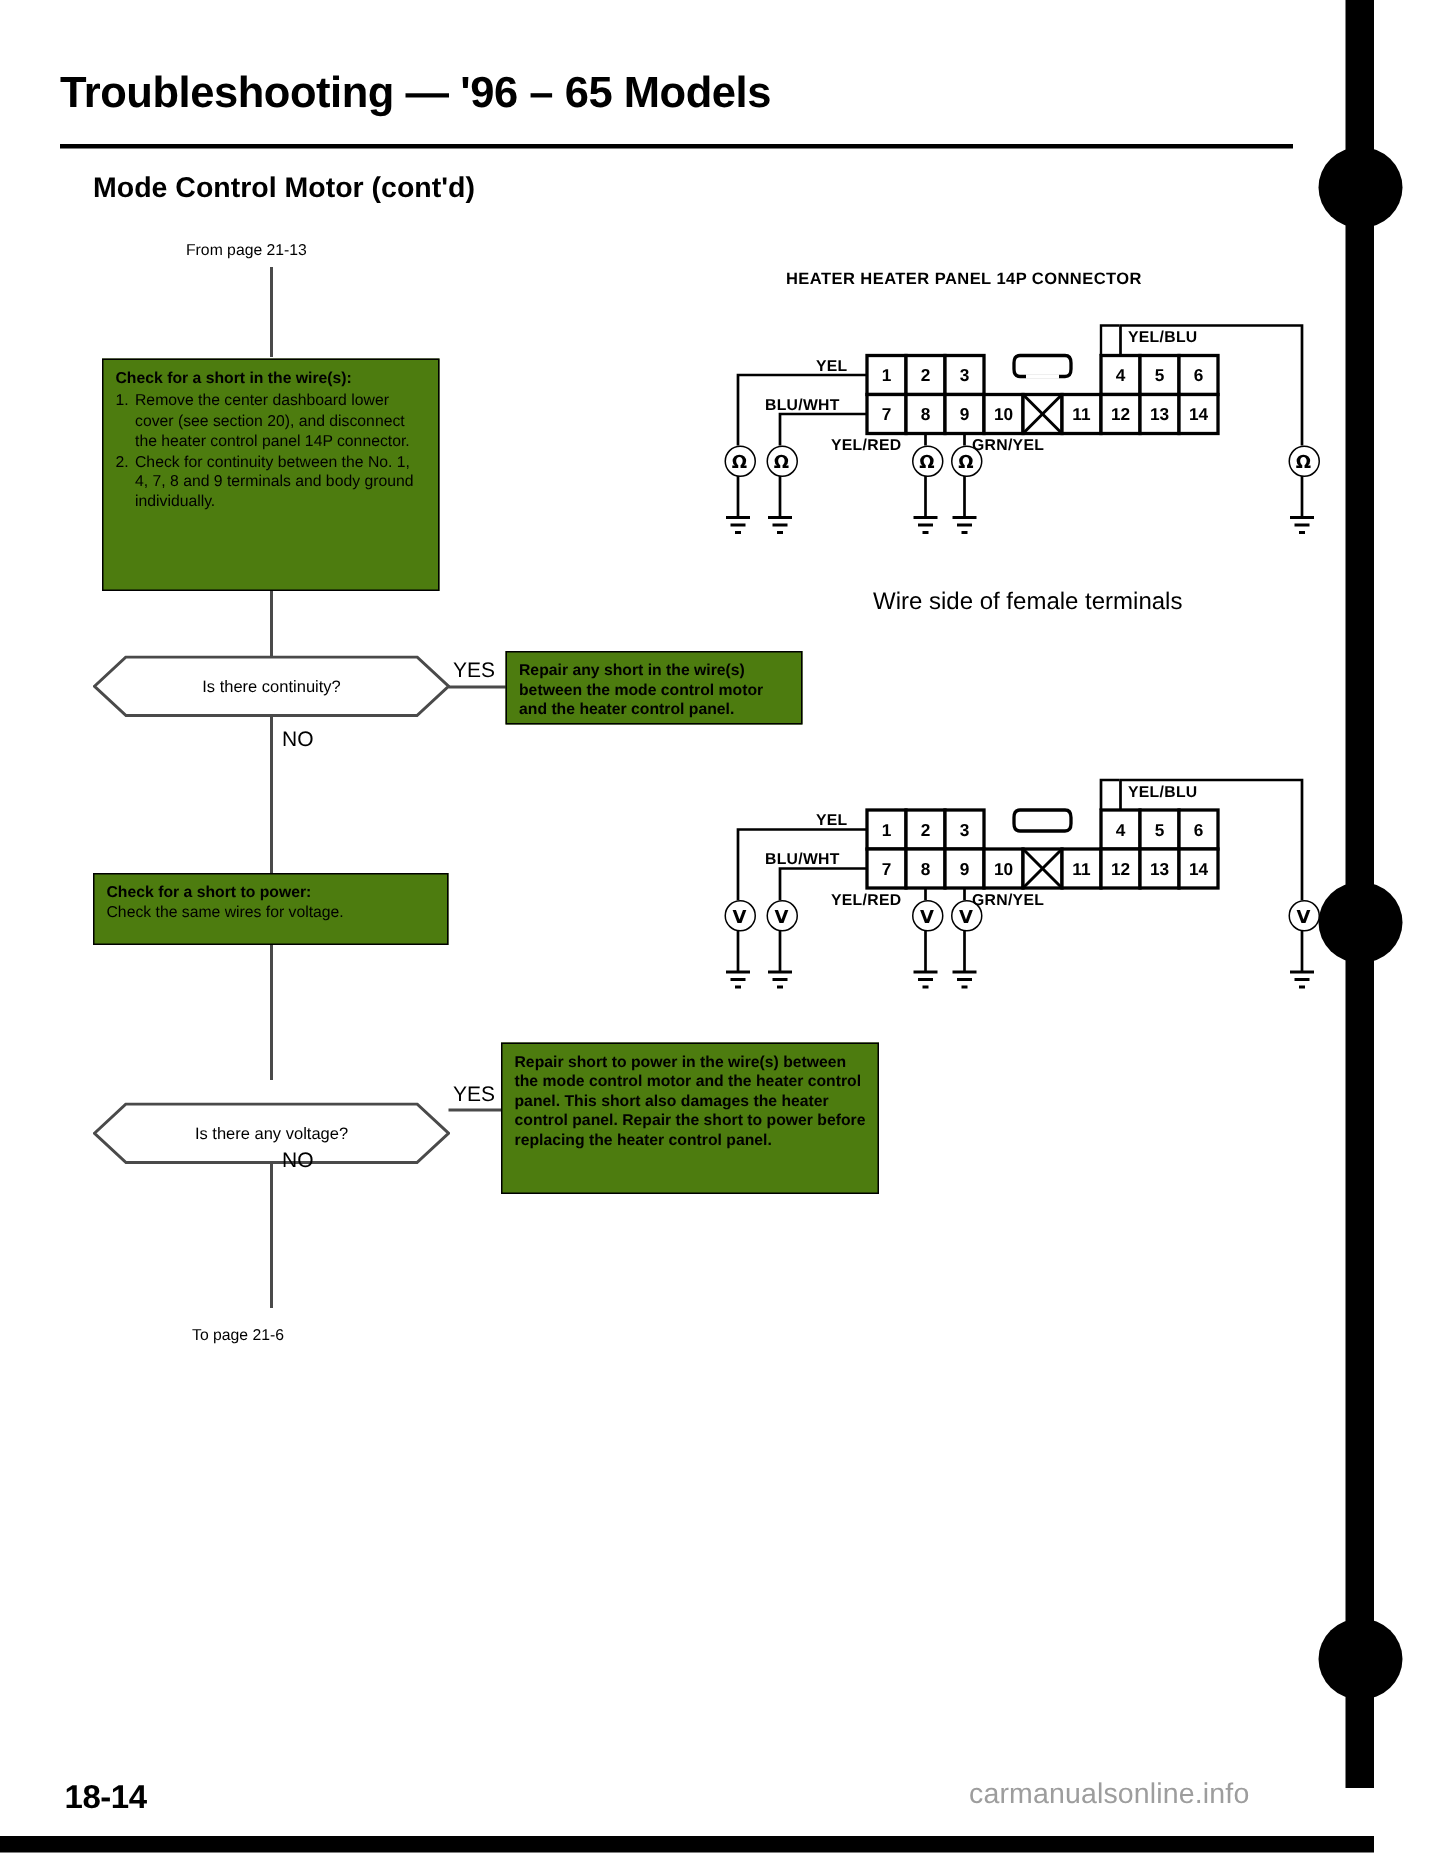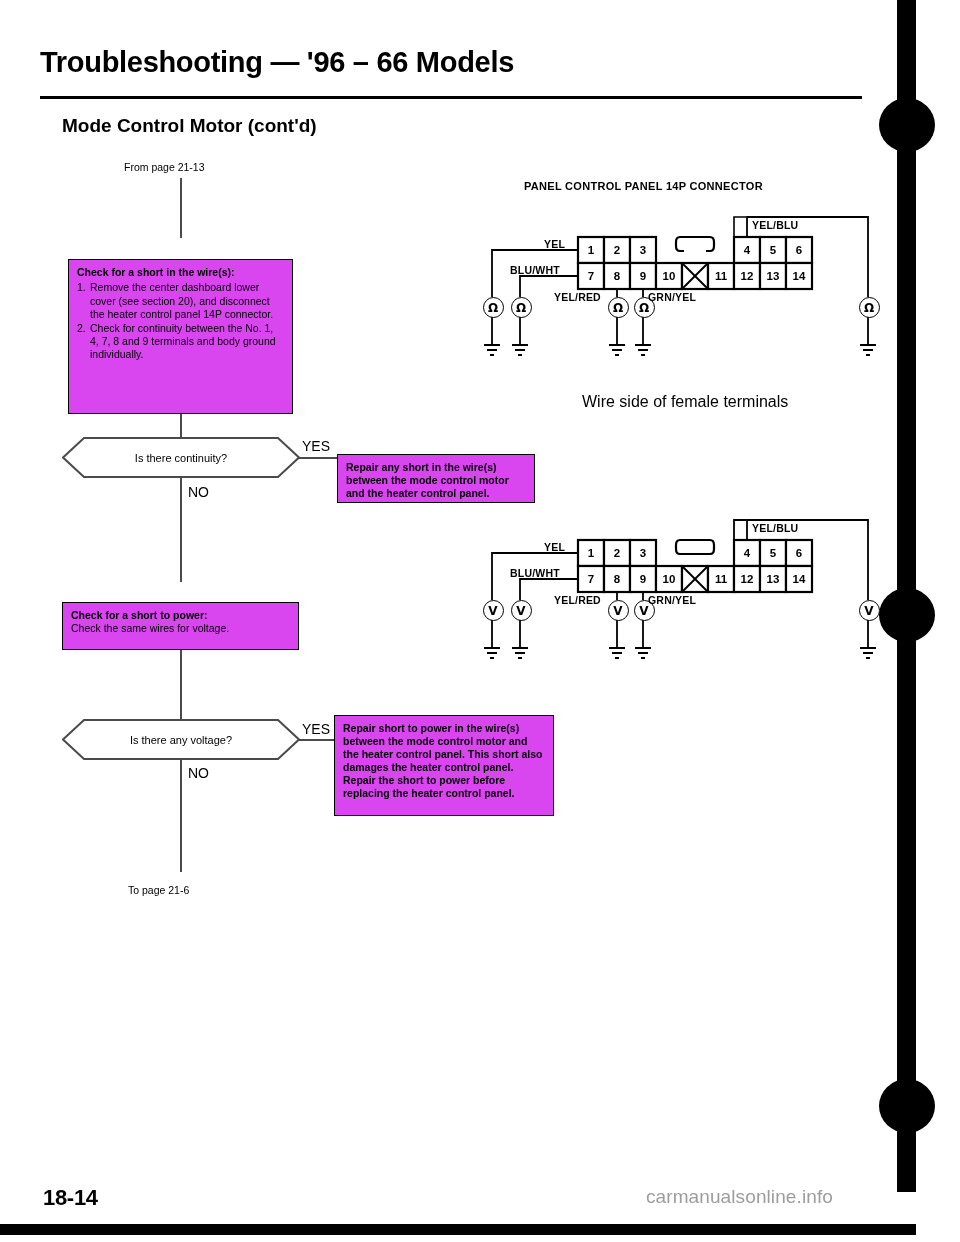--- a/index.html
+++ b/index.html
@@ -20,21 +20,21 @@
   #section-title{left:62px;top:115px;font-size:19px;font-weight:bold;white-space:nowrap;}
   #page-number{left:43px;top:1185px;font-size:22px;font-weight:bold;letter-spacing:-.3px;}
 
   
   .flowline{background:#4a4a4a;}
   .vline{width:2px;}
   .hline{height:2px;}
 
   .note{font-size:10.5px;line-height:13.4px;}
 
-  .box{border:1.6px solid #000;background:#d946ef;box-sizing:border-box;padding:6px 8px;margin-top:20px;}
+  .box{border:1.6px solid #000;background:#4d7c0f;box-sizing:border-box;padding:6px 8px;}
   .box .num{display:inline-block;width:13px;vertical-align:top;}
   .box .li{display:flex;}
   .box .li .txt{flex:1;}
 
   .boldbox{font-weight:bold;font-size:10.5px;line-height:13px;}
 
   .diamond{position:absolute;}
   .diamond svg{display:block;}
   .diamond .dlabel{position:absolute;left:0;top:0;width:100%;height:100%;
       display:flex;align-items:center;justify-content:center;font-size:11px;}
@@ -54,21 +54,21 @@
 </head>
 <body>
 
 <div class="abs" id="binder-strip"></div>
 <div class="abs binder-ring" style="top:98px;"></div>
 <div class="abs binder-ring" style="top:588px;"></div>
 <div class="abs binder-ring" style="top:1079px;"></div>
 <div class="abs" id="bottom-bar"></div>
 <div class="abs" id="watermark">carmanualsonline.info</div>
 
-<div class="abs" id="page-title">Troubleshooting — '96 – 66 Models</div>
+<div class="abs" id="page-title">Troubleshooting — '96 – 65 Models</div>
 <div class="abs" id="title-rule"></div>
 <div class="abs" id="section-title">Mode Control Motor (cont'd)</div>
 <div class="abs" id="page-number">18-14</div>
 
 <div class="abs note" style="left:124px;top:161px;">From page 21-13</div>
 
 <div class="abs flowline vline" style="left:180px;top:178px;height:60px;"></div>
 <div class="abs flowline vline" style="left:180px;top:394px;height:44px;"></div>
 <div class="abs flowline vline" style="left:180px;top:478px;height:104px;"></div>
 <div class="abs flowline vline" style="left:180px;top:630px;height:90px;"></div>
@@ -100,39 +100,39 @@
 
 <div class="abs box boldbox" style="left:337px;top:434px;width:198px;height:49px;">
   <div>Repair any short in the wire(s) between the mode control motor and the heater control panel.</div>
 </div>
 
 <div class="abs box note" style="left:62px;top:582px;width:237px;height:48px;">
   <div style="font-weight:bold;">Check for a short to power:</div>
   <div>Check the same wires for voltage.</div>
 </div>
 
-<div class="diamond" style="left:62px;top:719px;width:238px;height:41px;">
+<div class="diamond" style="left:62px;top:735px;width:238px;height:41px;">
   <svg width="238" height="41" viewBox="0 0 238 41">
     <polygon points="1,20.5 22,1 216,1 237,20.5 216,40 22,40" fill="#fff" stroke="#4a4a4a" stroke-width="2"></polygon>
   </svg>
   <div class="dlabel">
       <span>Is there any voltage?</span>
     </div>
 </div>
 <div class="abs flowline hline" style="left:299px;top:739px;width:36px;"></div>
 <div class="abs yn" style="left:302px;top:721px;">YES</div>
 <div class="abs yn" style="left:188px;top:765px;">NO</div>
 
-<div class="abs box boldbox" style="left:334px;top:695px;width:220px;height:101px;">
+<div class="abs box boldbox" style="left:334px;top:695px;width:252px;height:101px;">
   <div>Repair short to power in the wire(s) between the mode control motor and the heater control panel. This short also damages the heater control panel. Repair the short to power before replacing the heater control panel.</div>
 </div>
 
 <div class="abs note" style="left:128px;top:884px;">To page 21-6</div>
 
-<div class="abs conn-title" style="left:524px;top:180px;">PANEL CONTROL PANEL 14P CONNECTOR</div>
+<div class="abs conn-title" style="left:524px;top:180px;">HEATER HEATER PANEL 14P CONNECTOR</div>
 
 <div class="abs" id="conn1" style="left:470px;top:205px;width:420px;height:195px;">
   <svg width="420" height="195" viewBox="0 0 420 195">
 
     <g stroke="#000" fill="#fff" stroke-width="2.2">
       <rect x="108" y="32" width="26" height="26"></rect>
       <rect x="134" y="32" width="26" height="26"></rect>
       <rect x="160" y="32" width="26" height="26"></rect>
       <rect x="264" y="32" width="26" height="26"></rect>
       <rect x="290" y="32" width="26" height="26"></rect>

